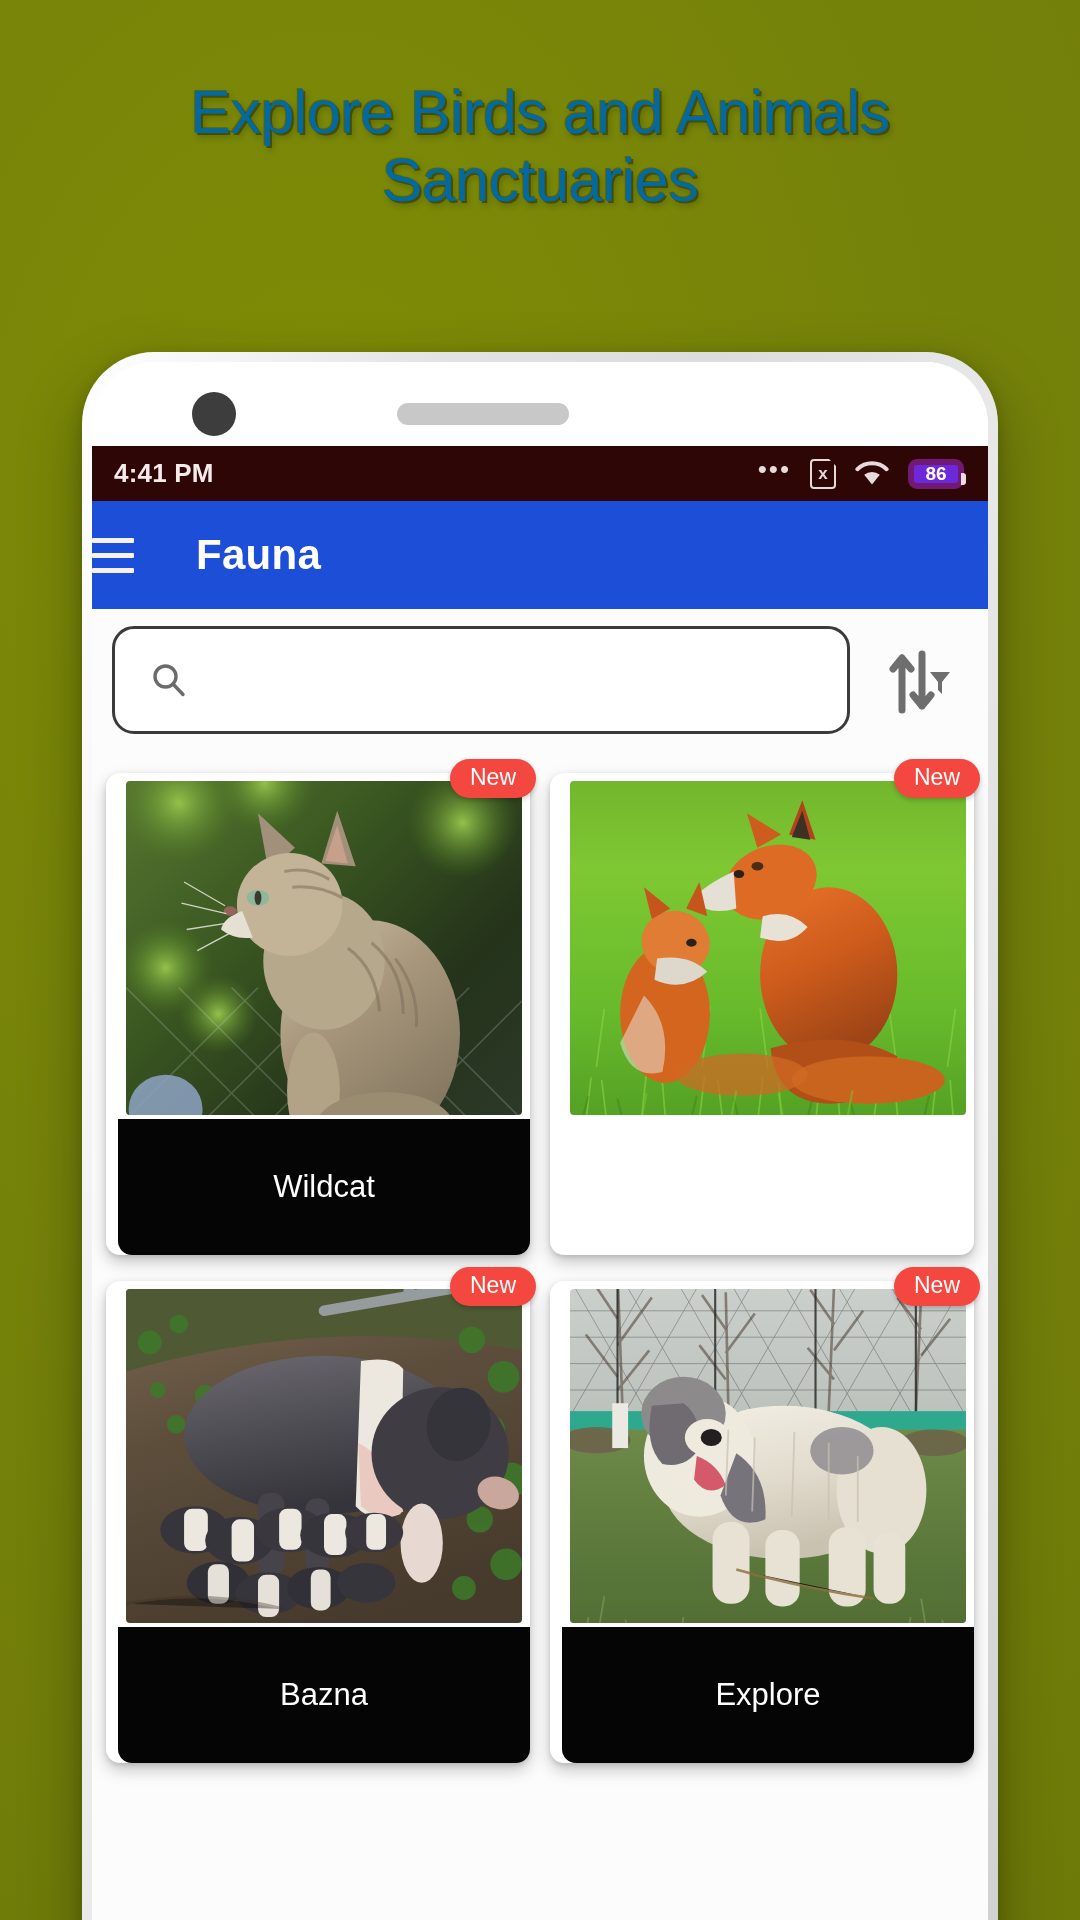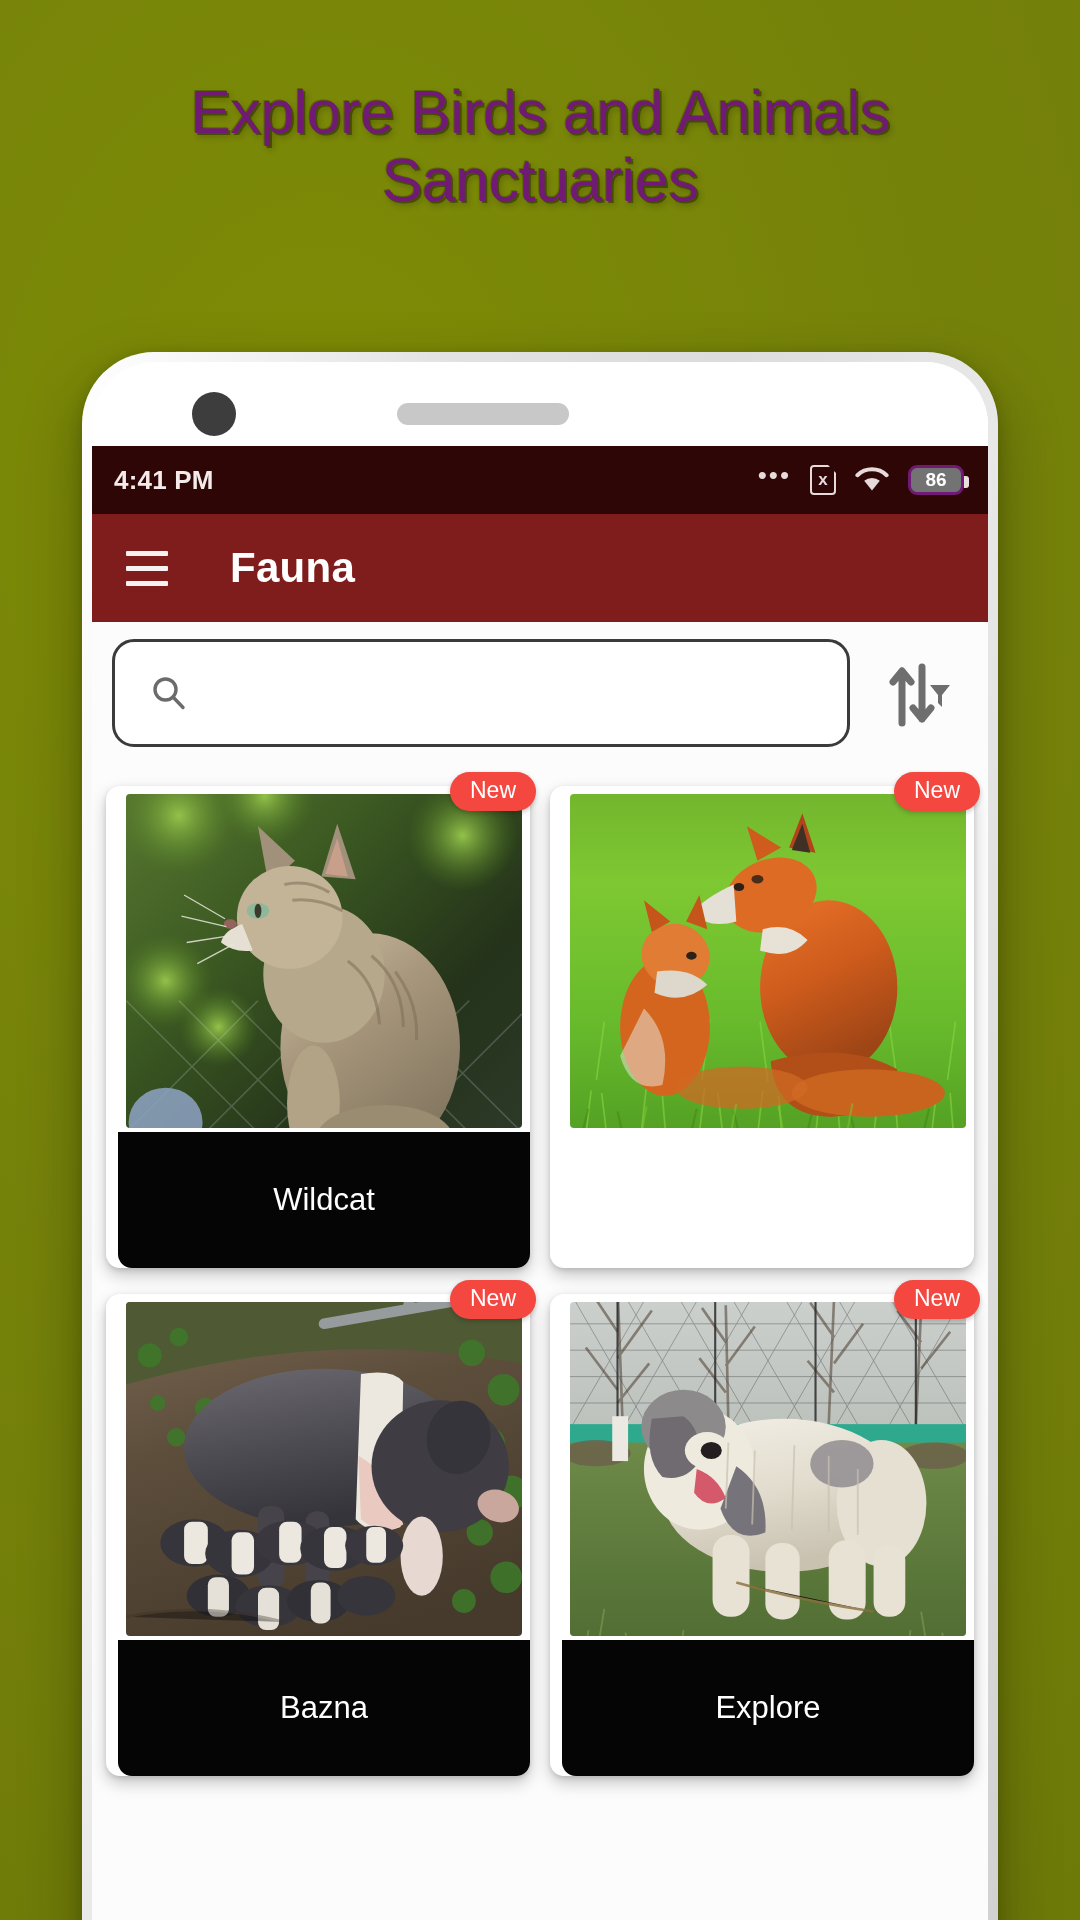--- a/index.html
+++ b/index.html
@@ -16,21 +16,21 @@
     position: relative;
   }
 
   
   .headline {
     position: absolute;
     top: 78px;
     left: 0;
     width: 1080px;
     text-align: center;
-    color: #701a75;
+    color: #0369a1;
     font-size: 61px;
     line-height: 1.12;
     font-weight: 400;
     letter-spacing: -0.5px;
     text-shadow:
        2px 2px 0 rgba(40,44,0,0.55),
       -1px -1px 0 rgba(40,44,0,0.35),
        3px 4px 6px rgba(30,34,0,0.30);
     white-space: pre-line;
   }
@@ -77,21 +77,21 @@
     left: 305px;
     top: 41px;
     width: 172px;
     height: 22px;
     border-radius: 11px;
     background: #c8c8c8;
   }
 
   
   .statusbar {
-    height: 68px;
+    height: 55px;
     background: #2e0606;
     display: flex;
     align-items: center;
     justify-content: space-between;
     padding: 0 24px 0 22px;
     color: #f4eaea;
   }
   .status-time {
     font-size: 26px;
     font-weight: 700;
@@ -126,23 +126,23 @@
     content: "";
     position: absolute;
     top: -2.5px; right: -2.5px;
     border-left: 9px solid transparent;
     border-top: 9px solid #2e0606;
   }
   .ic-wifi svg { display: block; }
   .ic-batt {
     width: 56px;
     height: 30px;
-    border: 3px solid #701a75;
+    border: 6px solid #701a75;
     border-radius: 9px;
-    background: #737373;
+    background: #6d28d9;
     display: flex;
     align-items: center;
     justify-content: center;
     font-size: 19px;
     font-weight: 700;
     color: #ffffff;
     position: relative;
   }
   .ic-batt::after {
     content: "";
@@ -151,24 +151,23 @@
     top: 8px;
     width: 5px;
     height: 12px;
     background: #eadede;
     border-radius: 0 3px 3px 0;
   }
 
   
   .appbar {
     height: 108px;
-    background: #7f1d1d;
-    display: flex;
-    align-items: center;
-    padding-left: 34px;
+    background: #1d4ed8;
+    display: flex;
+    align-items: center;
     gap: 62px;
   }
   .hamburger {
     width: 42px;
     display: flex;
     flex-direction: column;
     gap: 10px;
     cursor: pointer;
   }
   .hamburger span {

